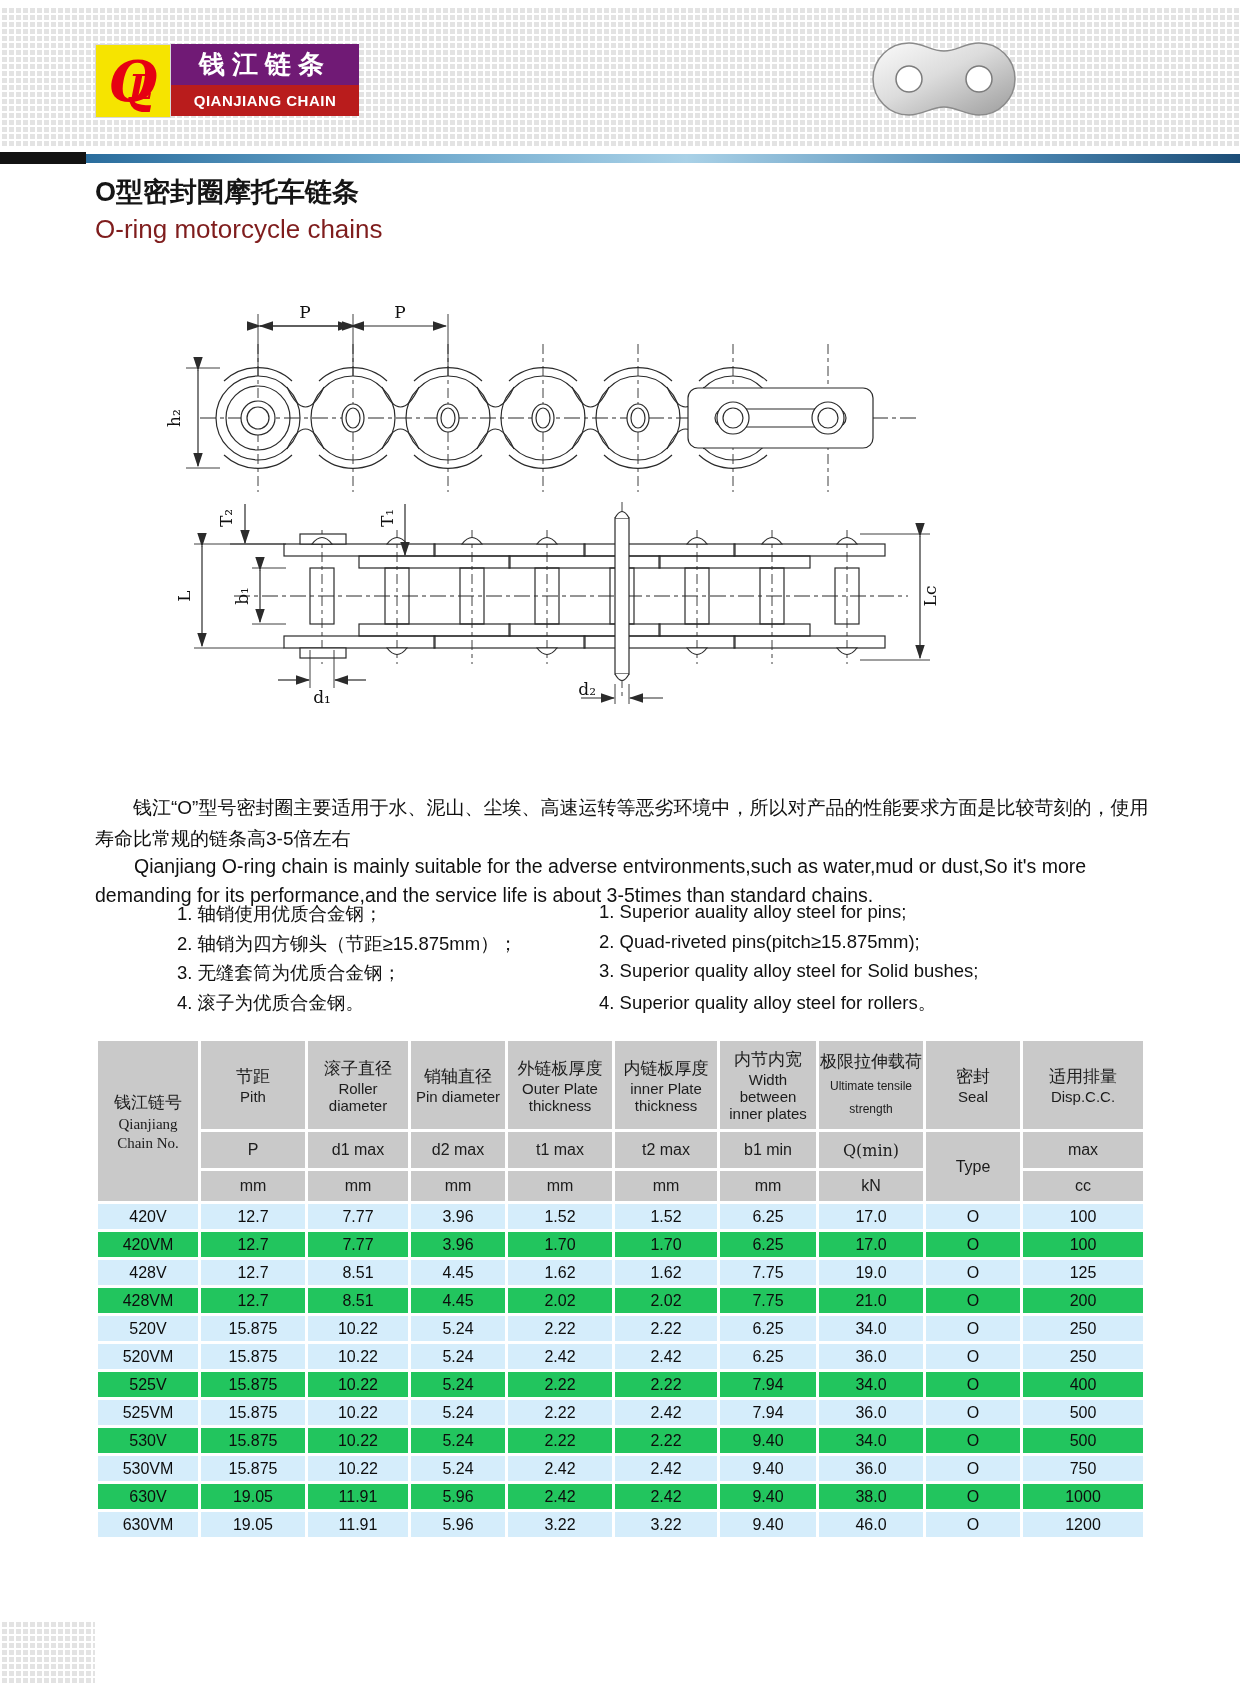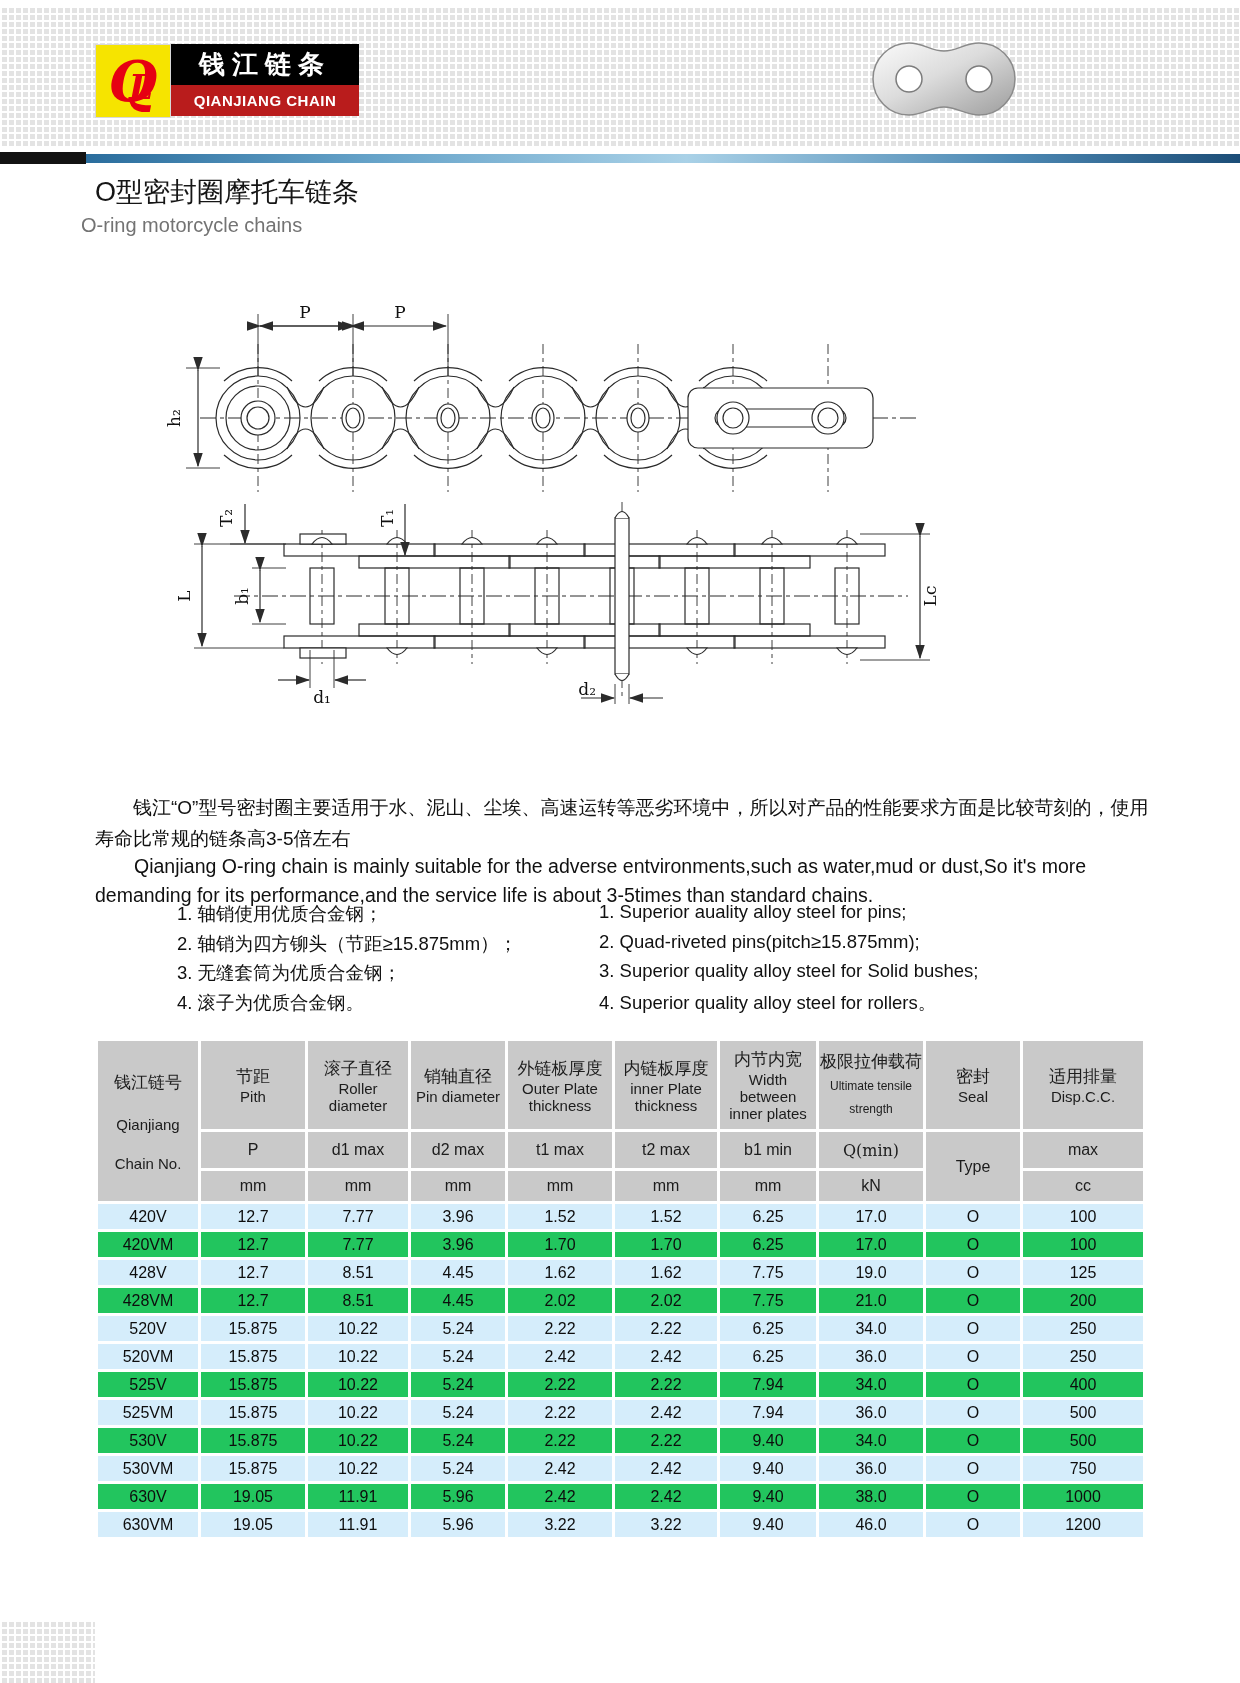--- a/index.html
+++ b/index.html
@@ -19,35 +19,35 @@
 
   
   .logo{position:absolute;left:95px;top:44px;height:72px;display:flex;}
   .logo-q{width:74px;height:72px;background:#f6e400;border:1px solid #d8d8d8;position:relative;
           display:flex;align-items:center;justify-content:center;}
   .logo-q .q{font-family:"DejaVu Serif", serif;font-style:italic;font-weight:bold;
              font-size:56px;color:#e60012;line-height:1;}
   .logo-q .l{position:absolute;font-family:"DejaVu Serif", serif;font-style:italic;font-weight:bold;
              font-size:34px;color:#e60012;left:33px;top:22px;}
   .logo-text{width:188px;height:72px;display:flex;flex-direction:column;}
-  .logo-zh{height:41px;background:#000000;color:#fff;font-size:26px;font-weight:bold;
+  .logo-zh{height:41px;background:#701a75;color:#fff;font-size:26px;font-weight:bold;
            letter-spacing:7px;display:flex;align-items:center;justify-content:center;}
   .logo-en{height:31px;background:#b91c1c;color:#fff;font-size:15px;font-weight:bold;
            display:flex;align-items:center;justify-content:center;letter-spacing:0.5px;}
 
   .chain-plate{position:absolute;left:868px;top:36px;}
 
   
   .accent-bar{position:absolute;left:0;top:152px;width:1240px;height:12px;}
   .accent-bar .black{position:absolute;left:0;top:0;width:86px;height:12px;background:#121212;}
   .accent-bar .blue{position:absolute;left:86px;top:2px;width:1154px;height:9px;
     background:linear-gradient(90deg,#2a6d9d 0%,#66a3c9 25%,#a9d1e7 52%,#4d89b4 80%,#1c4d77 100%);}
 
-  .title-zh{position:absolute;left:95px;top:174px;font-size:27px;font-weight:normal;color:#151515;}
-  .title-en{position:absolute;left:81px;top:214px;font-size:20px;color:#737373;}
+  .title-zh{position:absolute;left:95px;top:174px;font-size:27px;font-weight:bold;color:#151515;}
+  .title-en{position:absolute;left:95px;top:214px;font-size:26px;color:#7f1d1d;}
 
   
   .diagram{position:absolute;}
   .diagram svg{display:block;}
   .dgm-stroke{stroke:#2b2b2b;stroke-width:1.2;fill:none;}
   text.dim{font-family:"DejaVu Serif", serif;font-size:17px;fill:#111;stroke:none;}
 
   
   .intro-zh{position:absolute;left:95px;top:792px;width:1058px;font-size:19px;line-height:31px;
             text-indent:2em;color:#101010;}
@@ -317,21 +317,21 @@
         <col style="width:104px">
           <col style="width:102px">
           <col style="width:96px">
           <col style="width:104px">
         <col style="width:94px">
           <col style="width:120px">
       </colgroup>
       <thead>
         <tr class="hr1">
           <th rowspan="3">
-            <div class="hcell" style="justify-content:center;gap:22px;">
+            <div class="hcell" style="justify-content:center;gap:2px;font-family:Liberation Serif, serif;">
               <span class="hzh">钱江链号</span>
               <span class="hen">Qianjiang</span>
               <span class="hen">Chain No.</span>
             </div>
           </th>
           <th>
             <div class="hcell">
                 <span class="hzh">节距</span>
             <span class="hen">Pith</span>
               </div>

